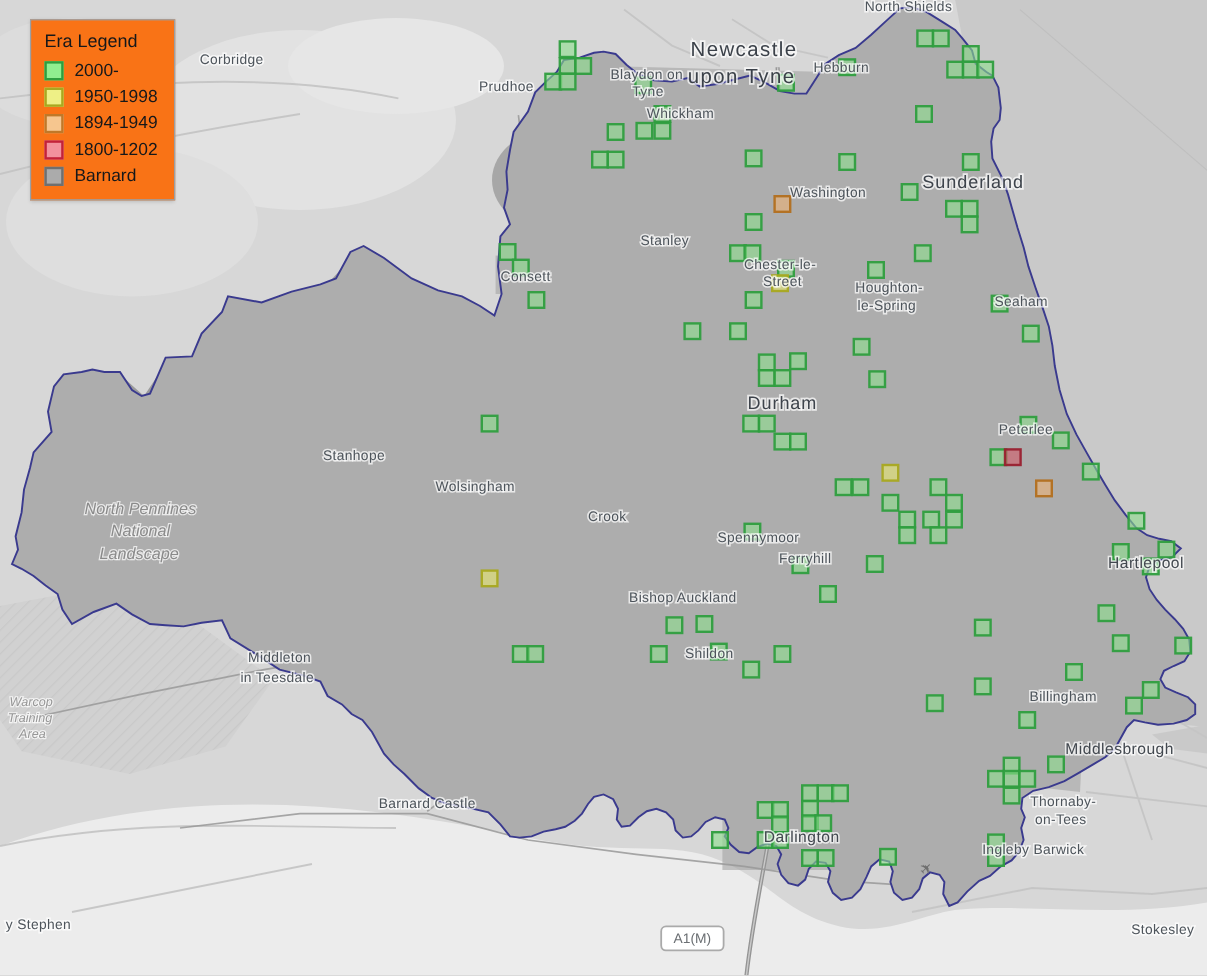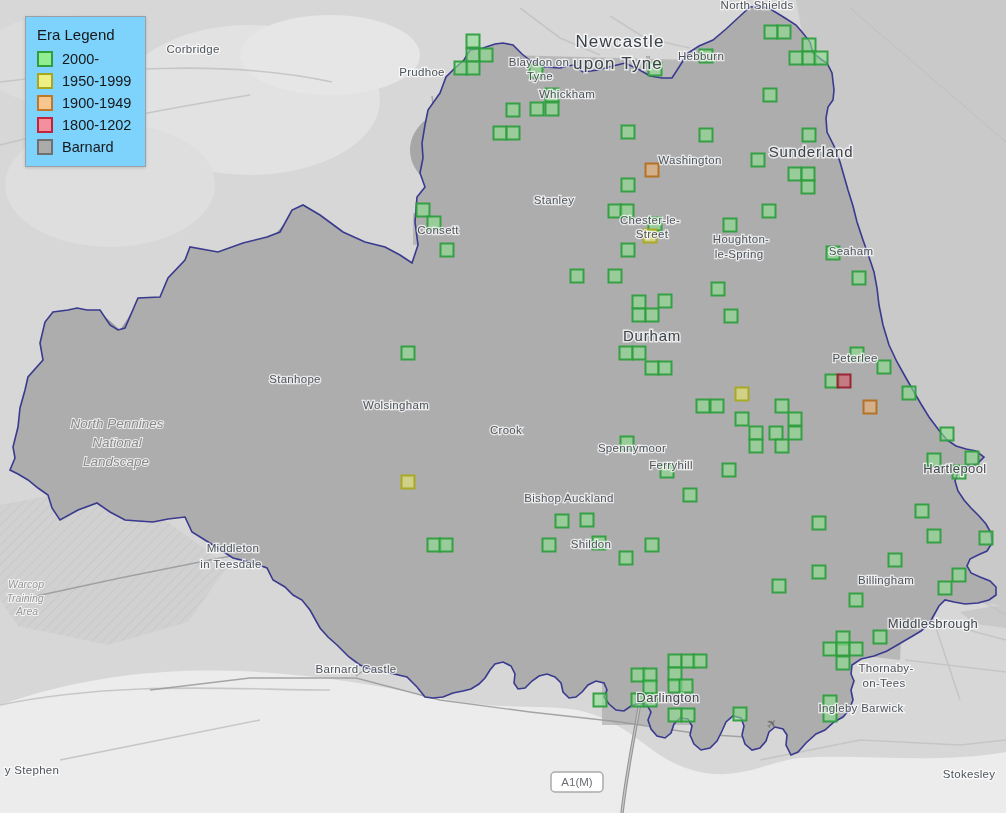--- a/index.html
+++ b/index.html
@@ -16,21 +16,21 @@
   text.md {font-size:13px;letter-spacing:.4px;fill:#42484f;}
   text.sm {font-size:11.5px;letter-spacing:.3px;fill:#4d545b;}
   text.it {font-size:13.5px;font-style:italic;fill:#8a8a8a;stroke-width:2px;}
   text.its{font-size:10.5px;font-style:italic;fill:#979797;stroke-width:2px;}
   text.shield{font-size:11.5px;fill:#6b6f73;stroke:none;}
   text.plane{font-size:13px;fill:#6f6f6f;stroke:none;}
 
   .marker{fill-opacity:.6;stroke-width:2;stroke-opacity:.95;}
 
   
-  .legend{position:absolute;left:25px;top:16px;background:#7dd3fc;
+  .legend{position:absolute;left:25px;top:16px;background:#f97316;
           border:1px solid #9aa0a6;box-shadow:0 1px 3px rgba(0,0,0,.15);
           padding:9px 14px 11px 11px;z-index:5;}
   .legend-title{font-size:15px;color:#16181a;margin-bottom:8px;}
   .legend-row{display:flex;align-items:center;margin-top:6px;}
   .legend-sw{width:12px;height:12px;border-width:2px;border-style:solid;
              margin-right:9px;flex:none;}
   .legend-lb{font-size:14.5px;color:#16181a;white-space:nowrap;text-align:center;}
 </style>
 </head>
 <body>
@@ -344,25 +344,25 @@
 
   <div class="legend">
     <div class="legend-title">Era Legend</div>
     <div id="legend-items">
         <div class="legend-row">
           <span class="legend-sw" style="background: rgb(144, 238, 144); border-color: rgb(47, 158, 63);"></span>
           <span class="legend-lb">2000-</span>
         </div>
         <div class="legend-row">
           <span class="legend-sw" style="background: rgb(238, 240, 134); border-color: rgb(168, 168, 32);"></span>
-          <span class="legend-lb">1950-1999</span>
+          <span class="legend-lb">1950-1998</span>
         </div>
         <div class="legend-row">
           <span class="legend-sw" style="background: rgb(246, 198, 143); border-color: rgb(192, 120, 40);"></span>
-          <span class="legend-lb">1900-1949</span>
+          <span class="legend-lb">1894-1949</span>
         </div>
         <div class="legend-row">
           <span class="legend-sw" style="background: rgb(242, 145, 157); border-color: rgb(194, 34, 58);"></span>
           <span class="legend-lb">1800-1202</span>
         </div>
         <div class="legend-row">
           <span class="legend-sw" style="background: rgb(171, 171, 171); border-color: rgb(111, 111, 111);"></span>
           <span class="legend-lb">Barnard</span>
         </div>
       </div>

